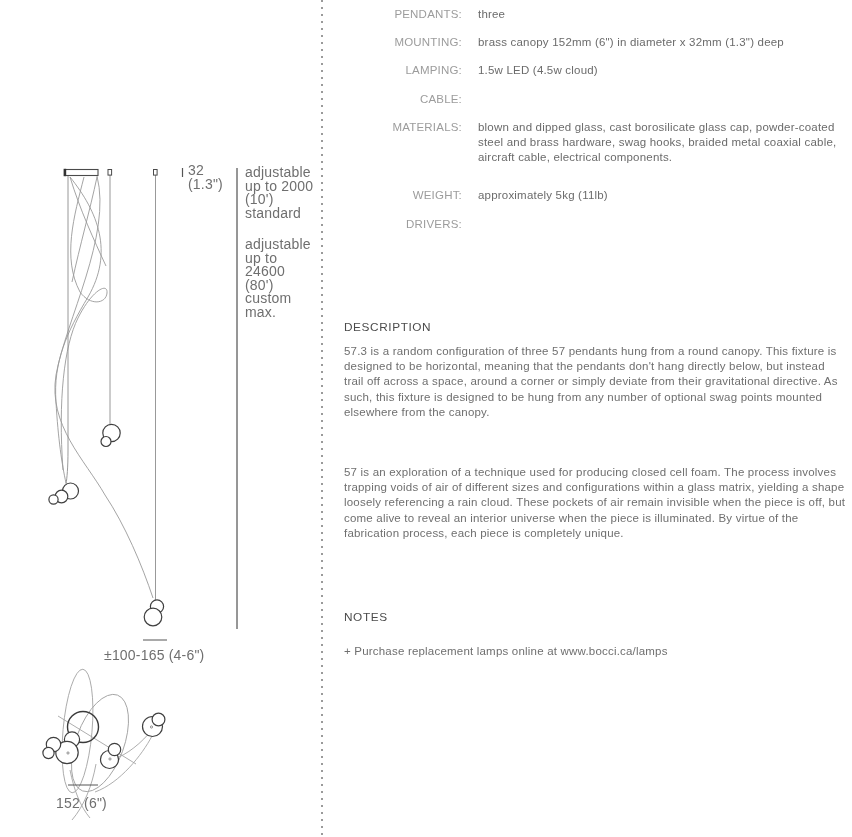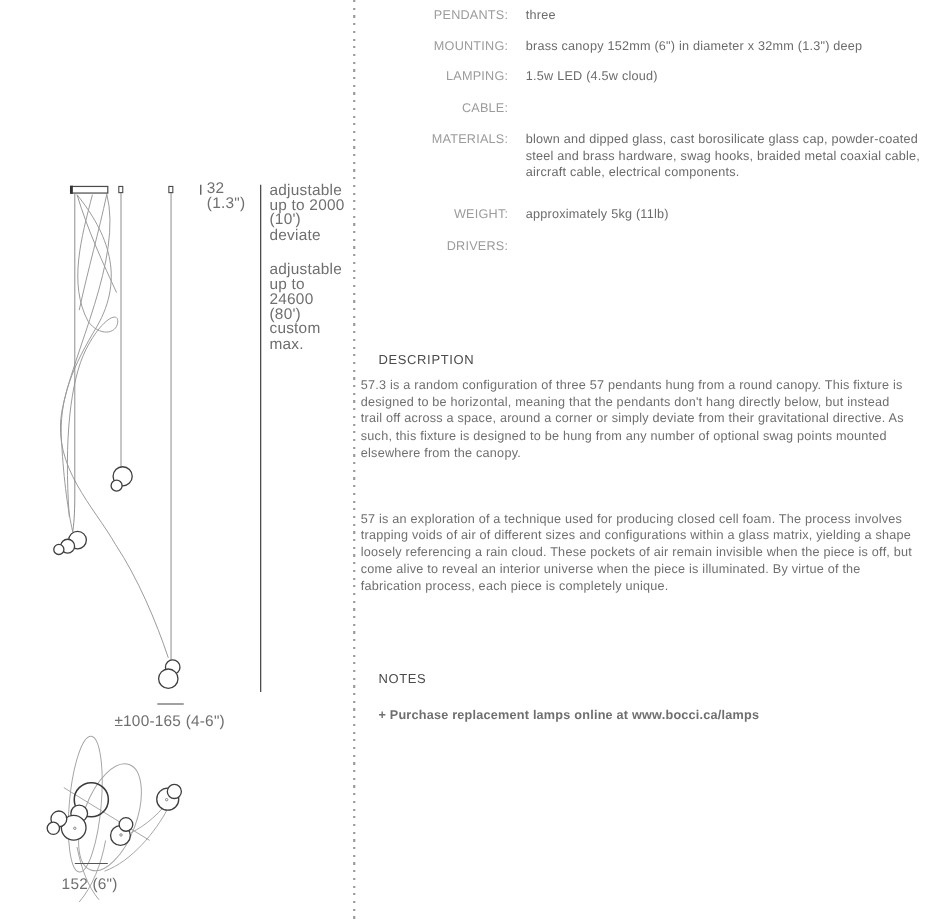--- a/index.html
+++ b/index.html
@@ -58,21 +58,21 @@
   }
   .section-heading {
     position: absolute;
     left: 344px;
     font-size: 11.8px;
     letter-spacing: 0.6px;
     color: #4b4b4b;
   }
   .body-par {
     position: absolute;
-    left: 328px;
+    left: 344px;
     width: 503px;
     font-size: 11.5px;
     line-height: 15.2px;
     letter-spacing: 0.2px;
     color: #6f6f6f;
   }
   .note-line {
     position: absolute;
     left: 344px;
     width: 503px;
@@ -160,21 +160,21 @@
   </g>
 </svg>
 
 <div class="dia-text" style="left:188px; top:164px;">32</div>
 <div class="dia-text" style="left:188px; top:178px;">(1.3")</div>
 
 <div class="dia-text dia-note" style="left:245px; top:166px;">
   <div>adjustable</div>
   <div>up to 2000</div>
   <div>(10')</div>
-  <div>deviate</div>
+  <div>standard</div>
 </div>
 
 <div class="dia-text dia-note" style="left:245px; top:238px;">
   <div>adjustable</div>
   <div>up to</div>
   <div>24600</div>
   <div>(80')</div>
   <div>custom</div>
   <div>max.</div>
 </div>
@@ -215,13 +215,13 @@
 </div>
 
 <div class="section-heading" style="top:320px;">DESCRIPTION</div>
 
 <p class="body-par" style="top:344px;">57.3 is a random configuration of three 57 pendants hung from a round canopy. This fixture is designed to be horizontal, meaning that the pendants don't hang directly below, but instead trail off across a space, around a corner or simply deviate from their gravitational directive. As such, this fixture is designed to be hung from any number of optional swag points mounted elsewhere from the canopy.</p>
 
 <p class="body-par" style="top:465px;">57 is an exploration of a technique used for producing closed cell foam. The process involves trapping voids of air of different sizes and configurations within a glass matrix, yielding a shape loosely referencing a rain cloud. These pockets of air remain invisible when the piece is off, but come alive to reveal an interior universe when the piece is illuminated. By virtue of the fabrication process, each piece is completely unique.</p>
 
 <div class="section-heading" style="top:610px;">NOTES</div>
 
-<div class="note-line" style="top:644px;font-weight:bold;">+ Purchase replacement lamps online at www.bocci.ca/lamps</div>
+<div class="note-line" style="top:644px;">+ Purchase replacement lamps online at www.bocci.ca/lamps</div>
 
 </body></html>

